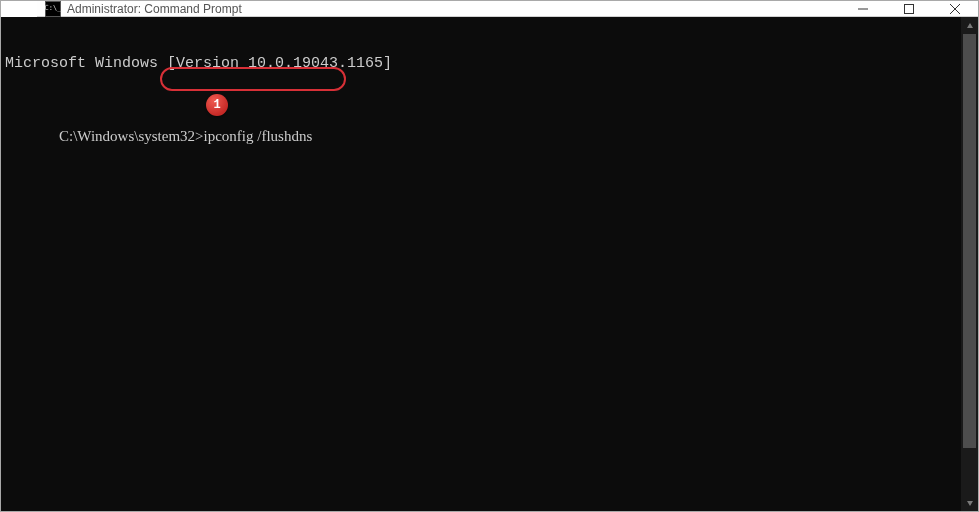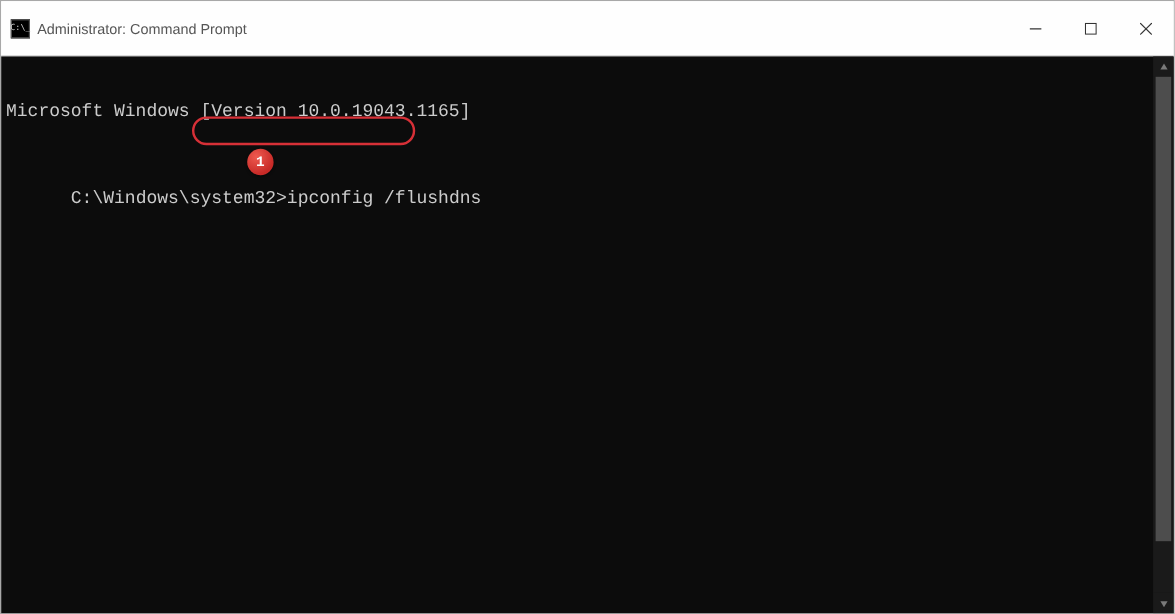--- a/index.html
+++ b/index.html
@@ -4,25 +4,26 @@
 <style>
   * { margin: 0; padding: 0; box-sizing: border-box; }
   html, body { width: 979px; height: 512px; font-family: "Segoe UI", Arial, sans-serif; background: #fff; }
   .window {
     width: 979px; height: 512px;
     border: 1px solid #a8a8a8;
     display: flex; flex-direction: column;
     background: #fff;
   }
   .titlebar {
-    height: 46px;
+    height: 16px;
     background: #fefefe;
     display: flex;
     align-items: center;
     border-bottom: 1px solid #d0d0d0;
+    margin-left: 36px;
   }
   .titlebar-icon {
     width: 16px; height: 16px;
     margin-left: 8px; margin-right: 6px;
     background: #000;
     border: 1px solid #555;
     position: relative;
     display: inline-flex; align-items: center; justify-content: center;
   }
   .titlebar-icon::after {
@@ -54,21 +55,21 @@
     flex: 1;
     padding: 2px 4px 4px 4px;
     font-family: Consolas, "Courier New", monospace;
     font-size: 15px;
     line-height: 18px;
     color: #cccccc;
     white-space: pre;
     position: relative;
   }
   .term-line { display: block; }
-  .prompt-line { position: relative; display: inline-block; }
+  .prompt-line { position: relative; display: inline-block; font-family: Liberation Serif, serif; }
   .cmd-highlight {
     position: absolute;
     border: 2px solid #d73037;
     border-radius: 14px;
     pointer-events: none;
   }
   .annotation-badge {
     position: absolute;
     width: 22px; height: 22px;
     border-radius: 50%;

